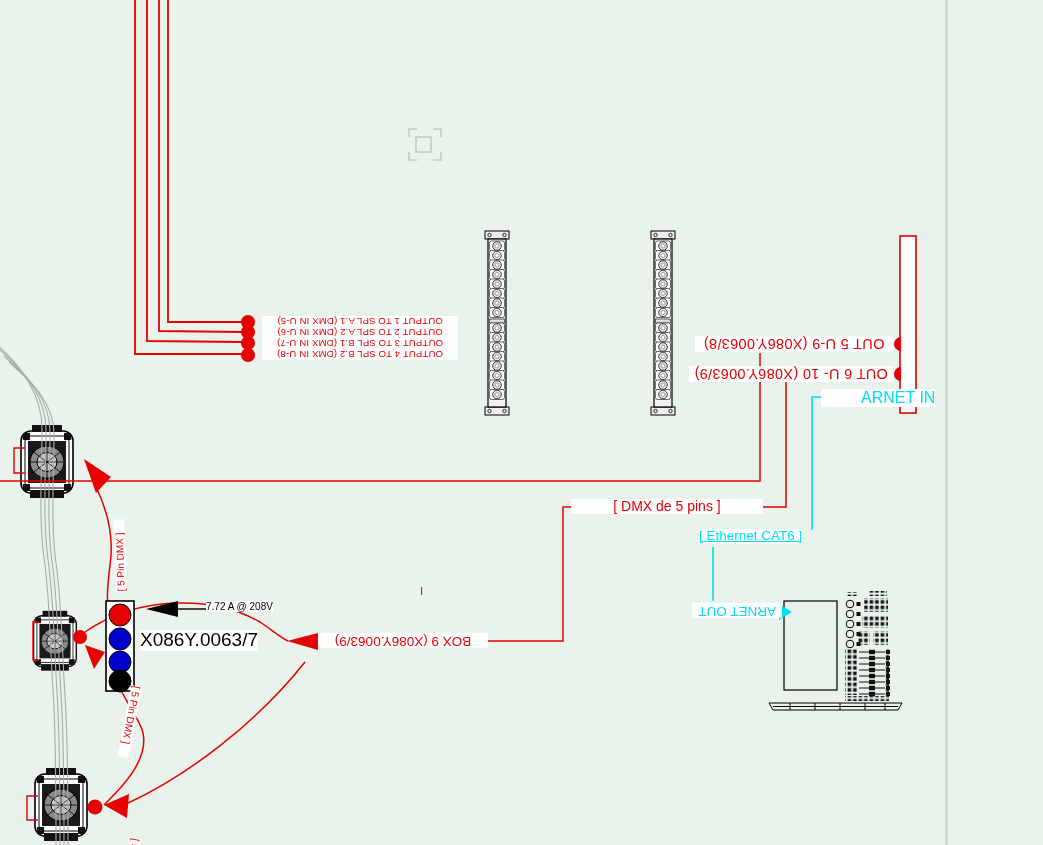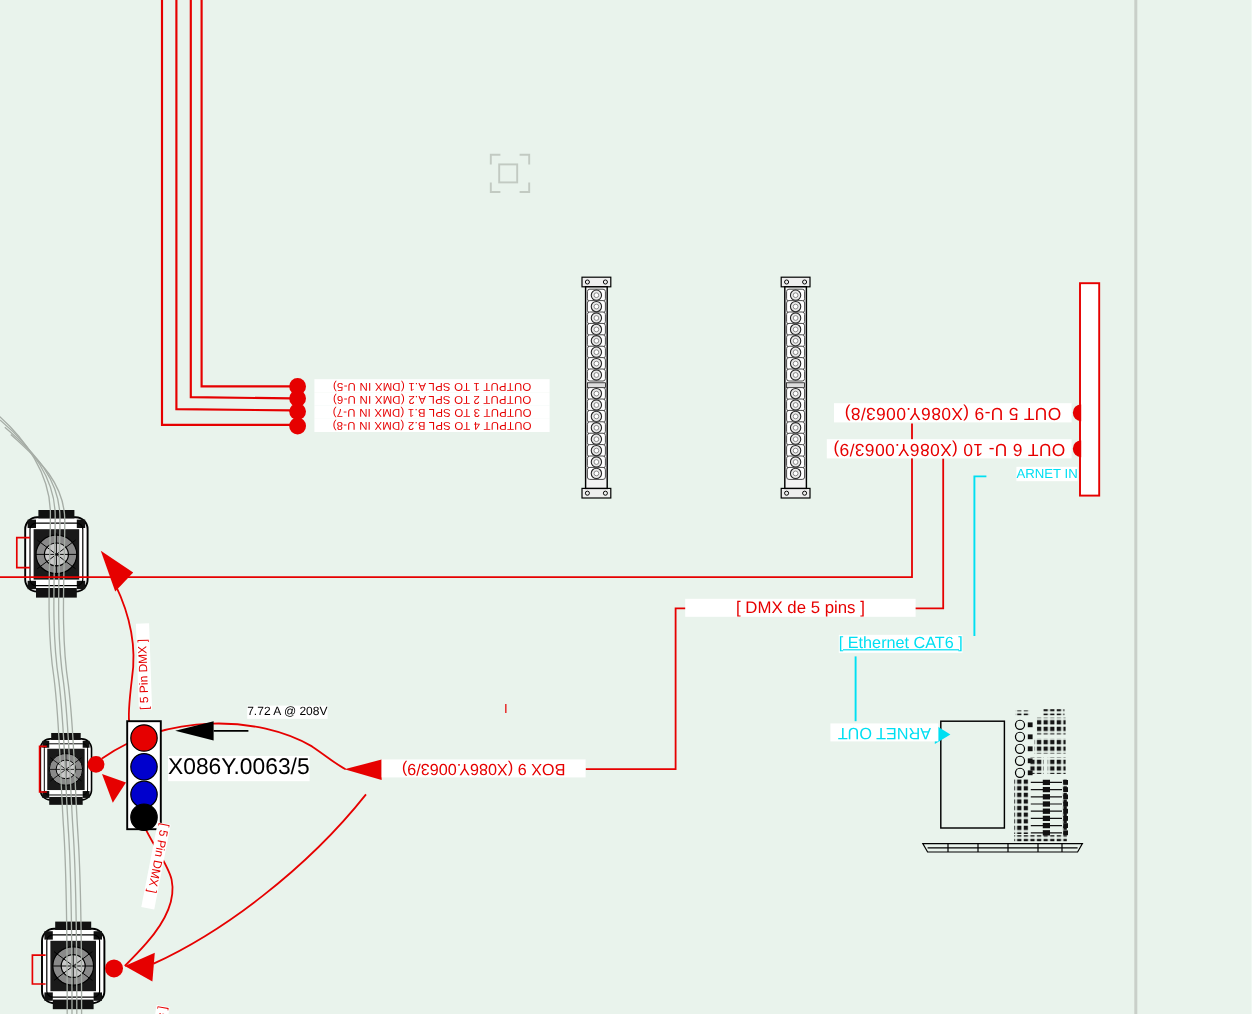--- a/index.html
+++ b/index.html
@@ -220,28 +220,28 @@
   </svg>
 
   <div class="lbl red flip ctr out-small" style="left:262px;top:316px;">OUTPUT 1 TO SPL A.1 (DMX IN U-5)</div>
   <div class="lbl red flip ctr out-small" style="left:262px;top:327px;">OUTPUT 2 TO SPL A.2 (DMX IN U-6)</div>
   <div class="lbl red flip ctr out-small" style="left:262px;top:338px;">OUTPUT 3 TO SPL B.1 (DMX IN U-7)</div>
   <div class="lbl red flip ctr out-small" style="left:262px;top:349px;">OUTPUT 4 TO SPL B.2 (DMX IN U-8)</div>
 
   <div class="lbl red flip ctr out-big" style="left:695px;top:336px;width:198px;">OUT 5 U-9 (X086Y.0063/8)</div>
   <div class="lbl red flip ctr out-big" style="left:689px;top:366px;width:204px;">OUT 6 U- 10 (X086Y.0063/9)</div>
 
-  <div class="lbl cyan" style="left:847px;top:389px;font-size:11px;">ARNET IN</div>
+  <div class="lbl cyan" style="left:821px;top:389px;font-size:16px;padding-left:40px;">ARNET IN</div>
   <div class="lbl cyan" style="left:699px;top:529px;font-size:13.5px;text-decoration:underline;">[ Ethernet CAT6 ]</div>
   <div class="lbl cyan flip ctr" style="left:692px;top:603px;width:90px;font-size:13.5px;">ARNET OUT</div>
 
   <div class="lbl red ctr" style="left:571px;top:499px;width:192px;font-size:14px;">[ DMX de 5 pins ]</div>
   <div class="lbl red flip ctr" style="left:318px;top:633px;width:170px;font-size:13.5px;">BOX 9 (X086Y.0063/9)</div>
 
   <div class="lbl red" style="left:84px;top:550px;width:72px;font-size:10px;transform:rotate(-92deg);">[ 5 Pin DMX ]</div>
   <div class="lbl red" style="left:94px;top:716px;width:72px;font-size:10px;transform:rotate(101deg);">[ 5 Pin DMX ]</div>
   <div class="lbl red" style="left:136px;top:833px;width:72px;font-size:10px;transform:rotate(100deg);transform-origin:left center;">[ 5 Pin DMX ]</div>
 
-  <div class="lbl black" style="left:140px;top:630px;font-size:19px;">X086Y.0063/5</div>
-  <div class="lbl black" style="left:206px;top:588px;font-size:10px;">7.72 A @ 208V</div>
+  <div class="lbl black" style="left:140px;top:630px;font-size:19px;">X086Y.0063/7</div>
+  <div class="lbl black" style="left:206px;top:601px;font-size:10px;">7.72 A @ 208V</div>
   <div class="lbl red" style="left:420px;top:585px;font-size:11px;background:transparent;">I</div>
 
 </div>
 
 </body></html>

